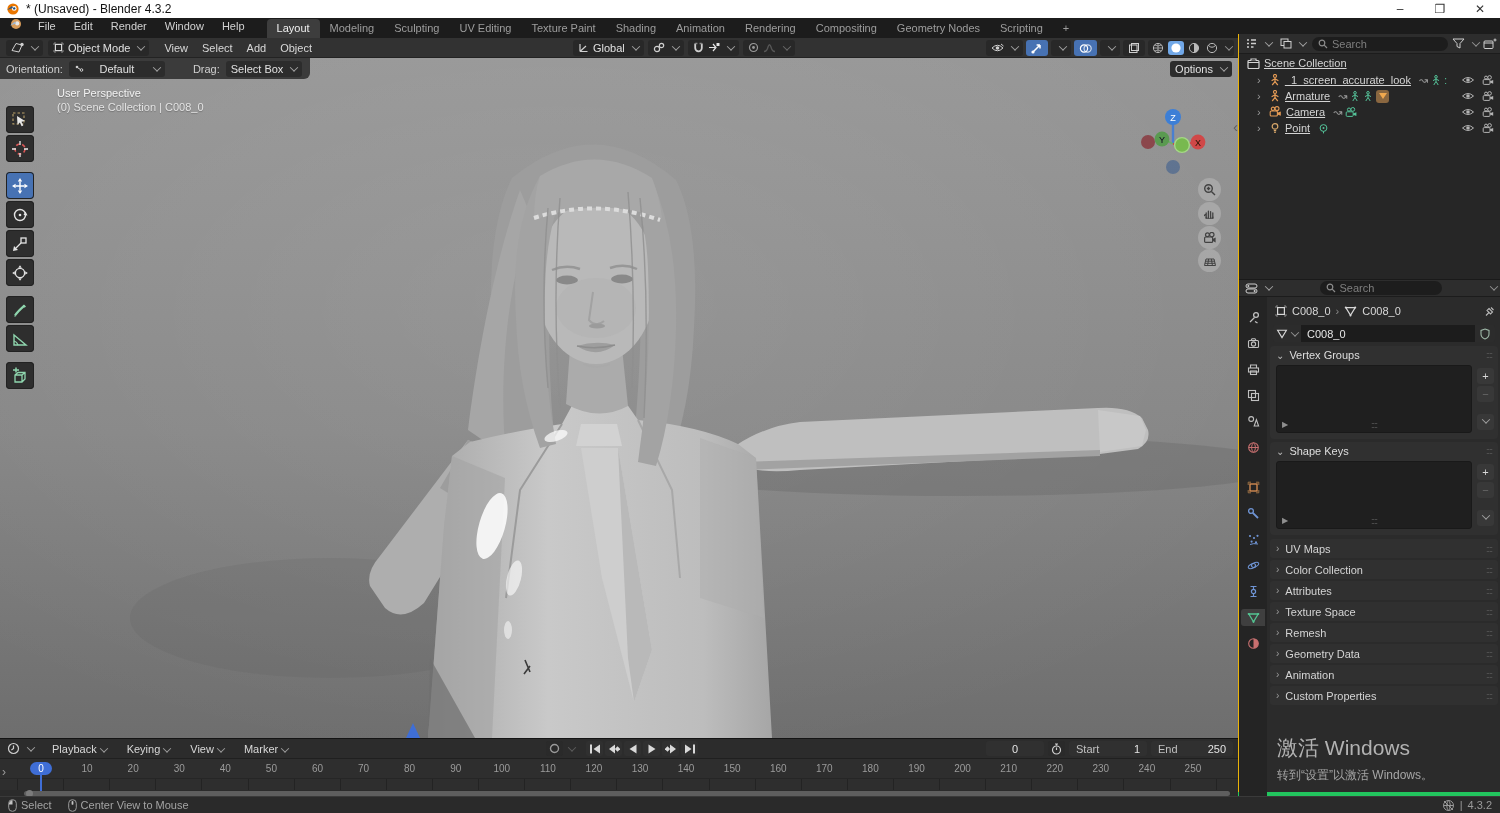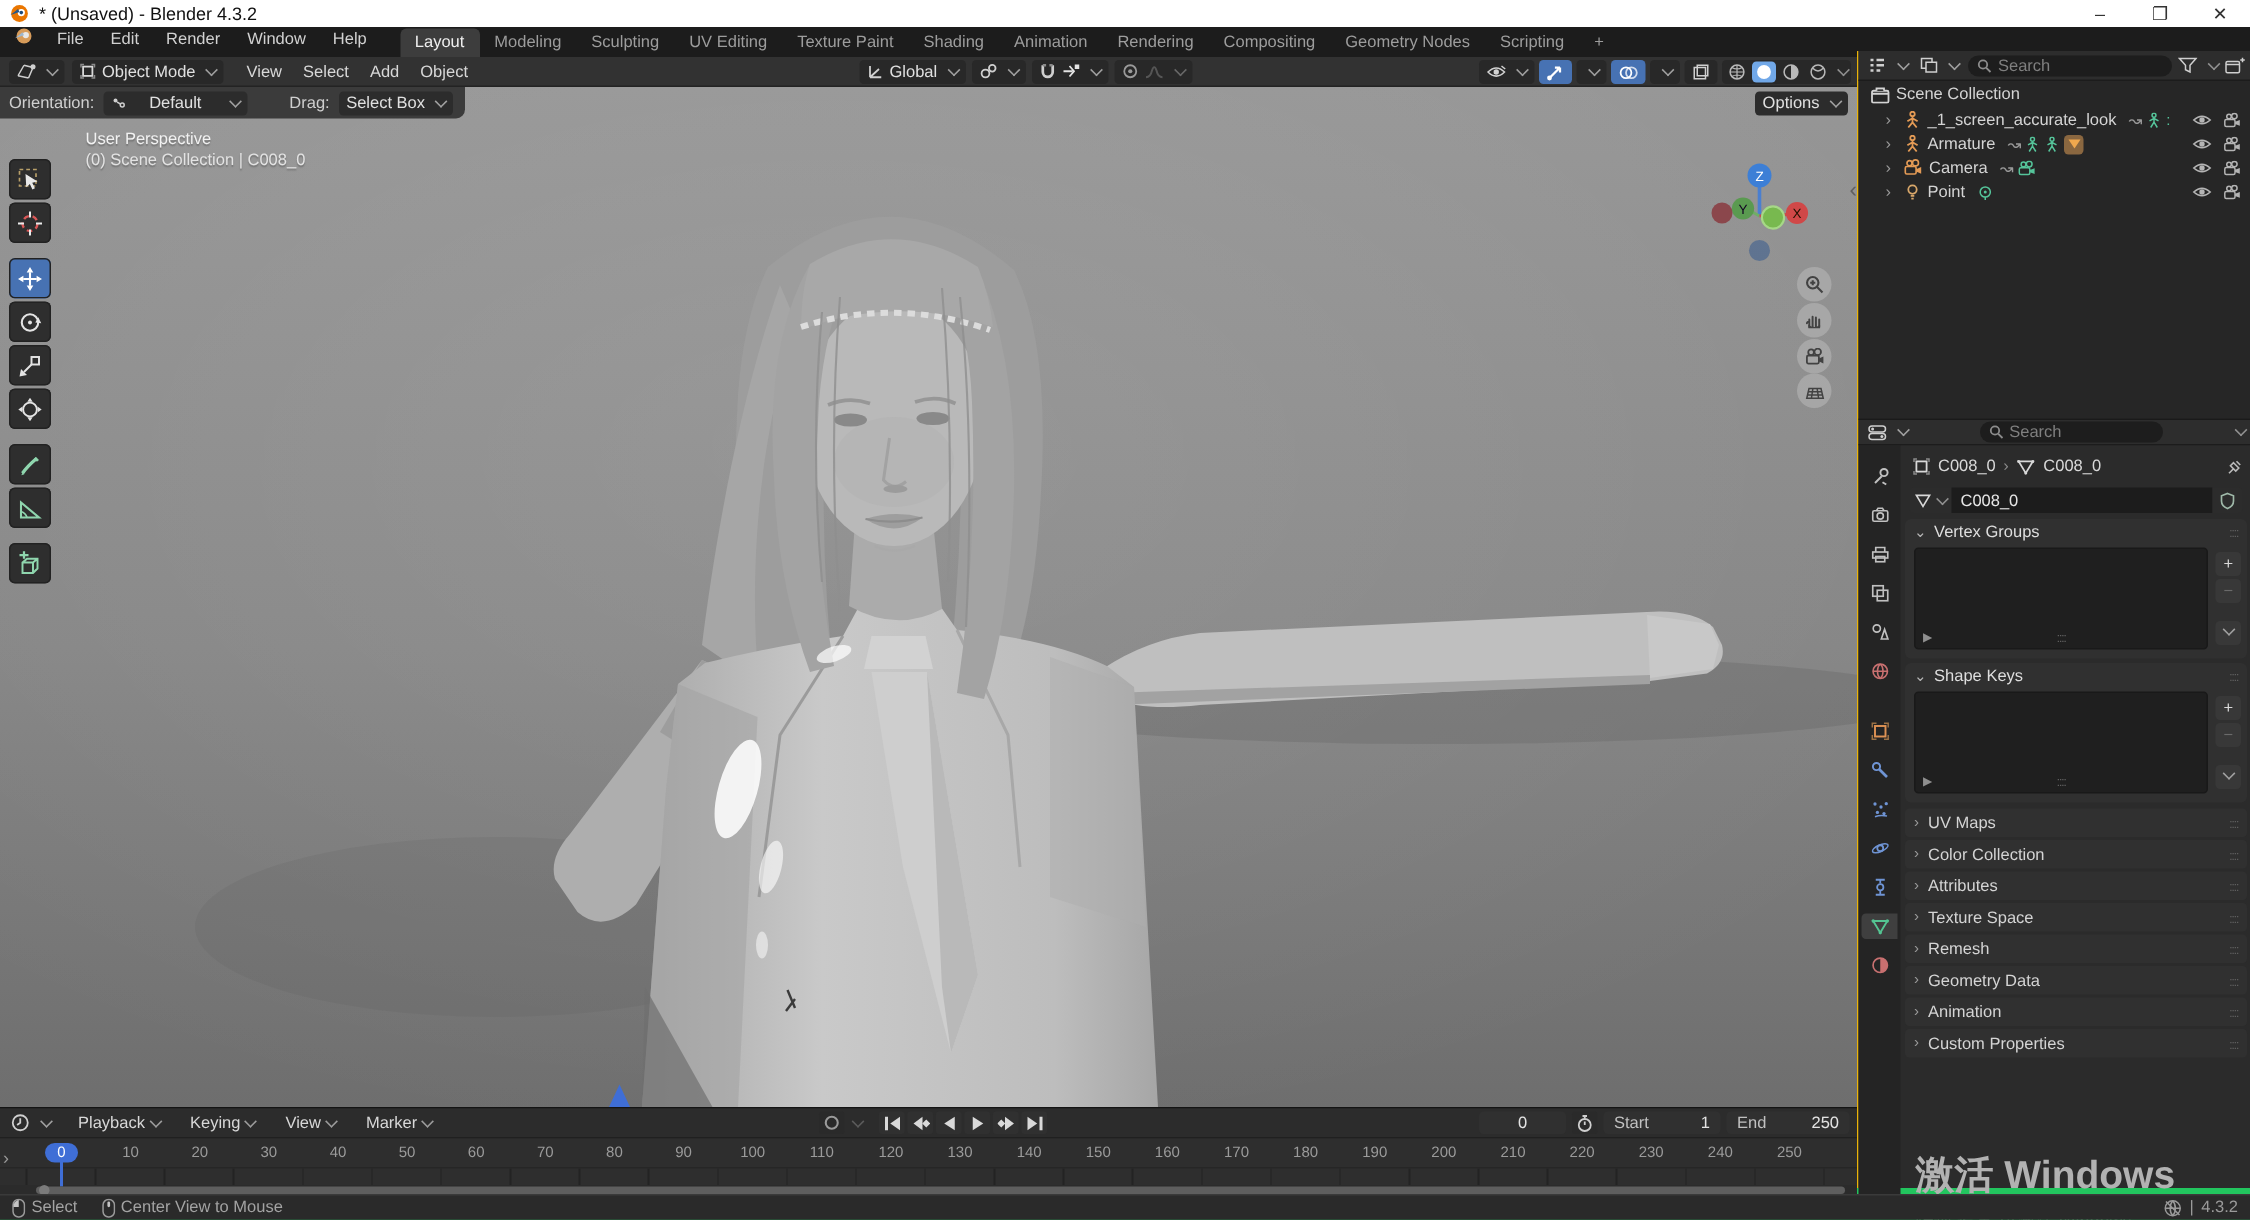--- a/index.html
+++ b/index.html
@@ -53,21 +53,21 @@
   #sidebar-toggle{position:absolute;right:0;top:60px;color:#5f5f5f;font-size:15px;}
   #playhead-tri{position:absolute;left:406px;bottom:0;width:0;height:0;border-left:7px solid transparent;border-right:7px solid transparent;border-bottom:15px solid #3f6ed6;}
 
   
   #rightcol{left:1238px;top:34px;width:262px;height:758px;background:#262626;border-left:1px solid #eab308;box-sizing:border-box;}
   #outliner-header{position:absolute;left:0;top:0;width:262px;height:20px;background:#2d2d2d;display:flex;align-items:center;gap:4px;padding:0 4px;box-sizing:border-box;border-bottom:1px solid #1c1c1c;}
   .search{display:flex;align-items:center;gap:4px;background:#1d1d1d;border-radius:8px;height:14px;padding:0 6px;color:#7f7f7f;flex:1;}
   #outliner-body{position:absolute;left:0;top:20px;width:262px;height:225px;background:#262626;}
   .ol-row{display:flex;align-items:center;height:16px;padding-left:8px;color:#d4d4d4;position:relative;}
   .ol-row .arrow{color:#9a9a9a;width:12px;font-size:11px;}
-  .ol-row .lbl{margin-left:4px;}
+  .ol-row .lbl{margin-left:4px;text-decoration:underline;}
   .ol-row .decos{display:flex;align-items:center;gap:3px;margin-left:8px;}
   .ol-right{position:absolute;right:6px;display:flex;gap:7px;align-items:center;}
   .badge{width:13px;height:13px;background:#8a6740;border-radius:3px;display:flex;align-items:center;justify-content:center;}
   .badge:after{content:"";width:0;height:0;border-left:4px solid transparent;border-right:4px solid transparent;border-top:6px solid #f0a84e;}
 
   
   #props-header{position:absolute;left:0;top:245px;width:262px;height:18px;background:#2d2d2d;display:flex;align-items:center;gap:4px;padding:0 4px;box-sizing:border-box;border-top:1px solid #1a1a1a;border-bottom:1px solid #1c1c1c;}
   #props-tabs{position:absolute;left:0;top:263px;width:28px;height:495px;background:#242424;display:flex;flex-direction:column;align-items:center;padding-top:12px;gap:9px;}
   .ptab{width:24px;height:17px;display:flex;align-items:center;justify-content:center;border-radius:3px 0 0 3px;}
   .ptab.active{background:#3f3f3f;}
@@ -87,21 +87,21 @@
   .listbox .bgrip{position:absolute;left:50%;bottom:2px;transform:translateX(-50%);}
   .sidebtns{position:absolute;right:4px;top:22px;display:flex;flex-direction:column;gap:2px;}
   .sbtn{width:17px;height:16px;background:#383838;border-radius:3px;color:#d8d8d8;display:flex;align-items:center;justify-content:center;font-size:11px;}
   .sbtn.dim{color:#6a6a6a;}
   #rest-row{display:flex;align-items:center;gap:6px;padding:4px 10px;color:#d2d2d2;}
   #rest-row .cbx{width:12px;height:12px;background:#2a2a2a;border:1px solid #191919;border-radius:2px;}
   .cpanel{background:#303030;border-radius:3px;margin:0 3px 2px;height:19px;display:flex;align-items:center;padding:0 6px;color:#d4d4d4;position:relative;}
   .cpanel .pchev{color:#9a9a9a;margin-right:6px;font-size:10px;}
   .cpanel .grip{position:absolute;right:6px;}
   #watermark{position:absolute;left:10px;top:437px;color:#b2b2b2;pointer-events:none;}
-  #watermark .w1{font-size:26px;font-weight:700;margin-top:32px;}
+  #watermark .w1{font-size:21px;font-weight:400;}
   #watermark .w2{font-size:12px;color:#a6a6a6;margin-top:5px;}
 
   
   #timeline{left:0;top:738px;width:1238px;height:58px;background:#2b2b2b;border-top:1px solid #141414;box-sizing:border-box;}
   #tl-header{position:absolute;left:0;top:0;width:1238px;height:20px;background:#2c2c2c;display:flex;align-items:center;border-bottom:1px solid #202020;box-sizing:border-box;}
   #tl-transport{position:absolute;left:586px;top:2px;display:flex;gap:2px;align-items:center;}
   .tbtn{width:17px;height:15px;background:#303030;border-radius:2px;display:flex;align-items:center;justify-content:center;}
   .tbtn svg{fill:#d9d9d9;}
   #tl-right{position:absolute;right:5px;top:2px;display:flex;gap:4px;align-items:center;}
   .nfieldsm{background:#303030;border-radius:3px;height:15px;display:flex;align-items:center;justify-content:center;color:#e3e3e3;}

